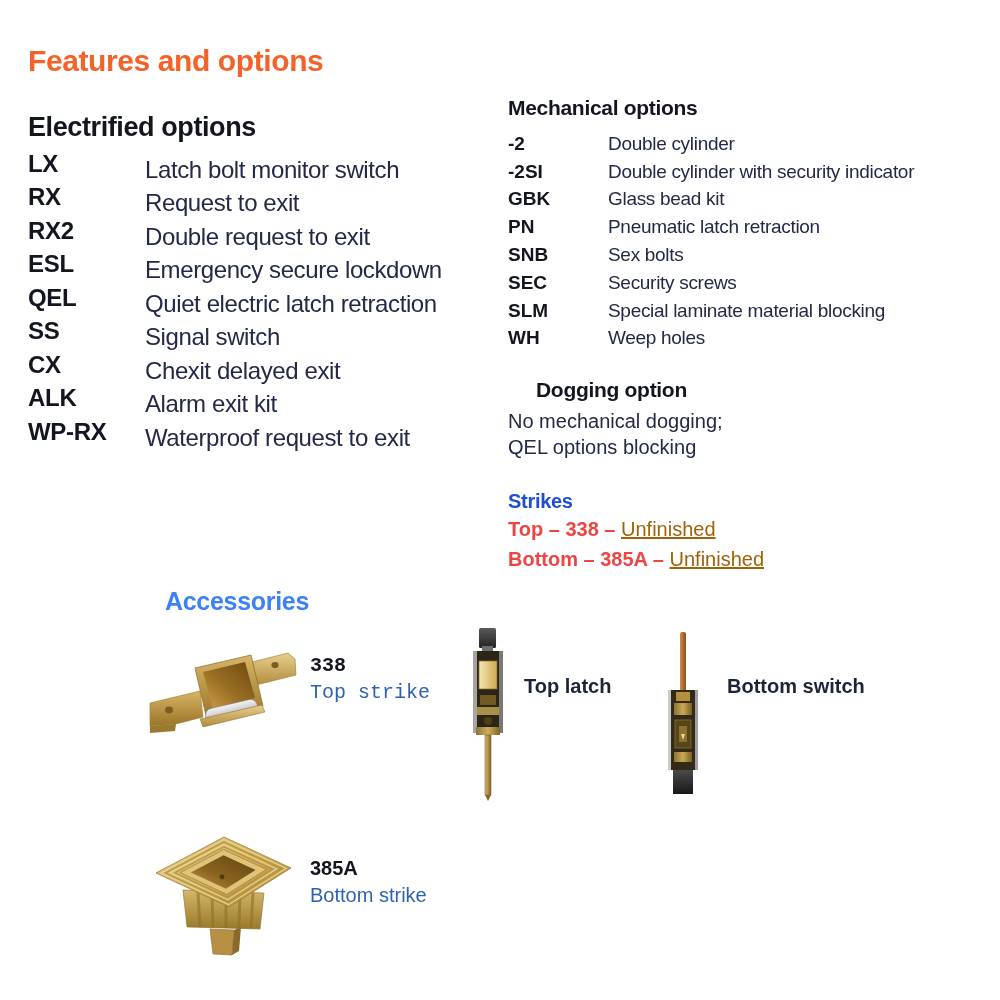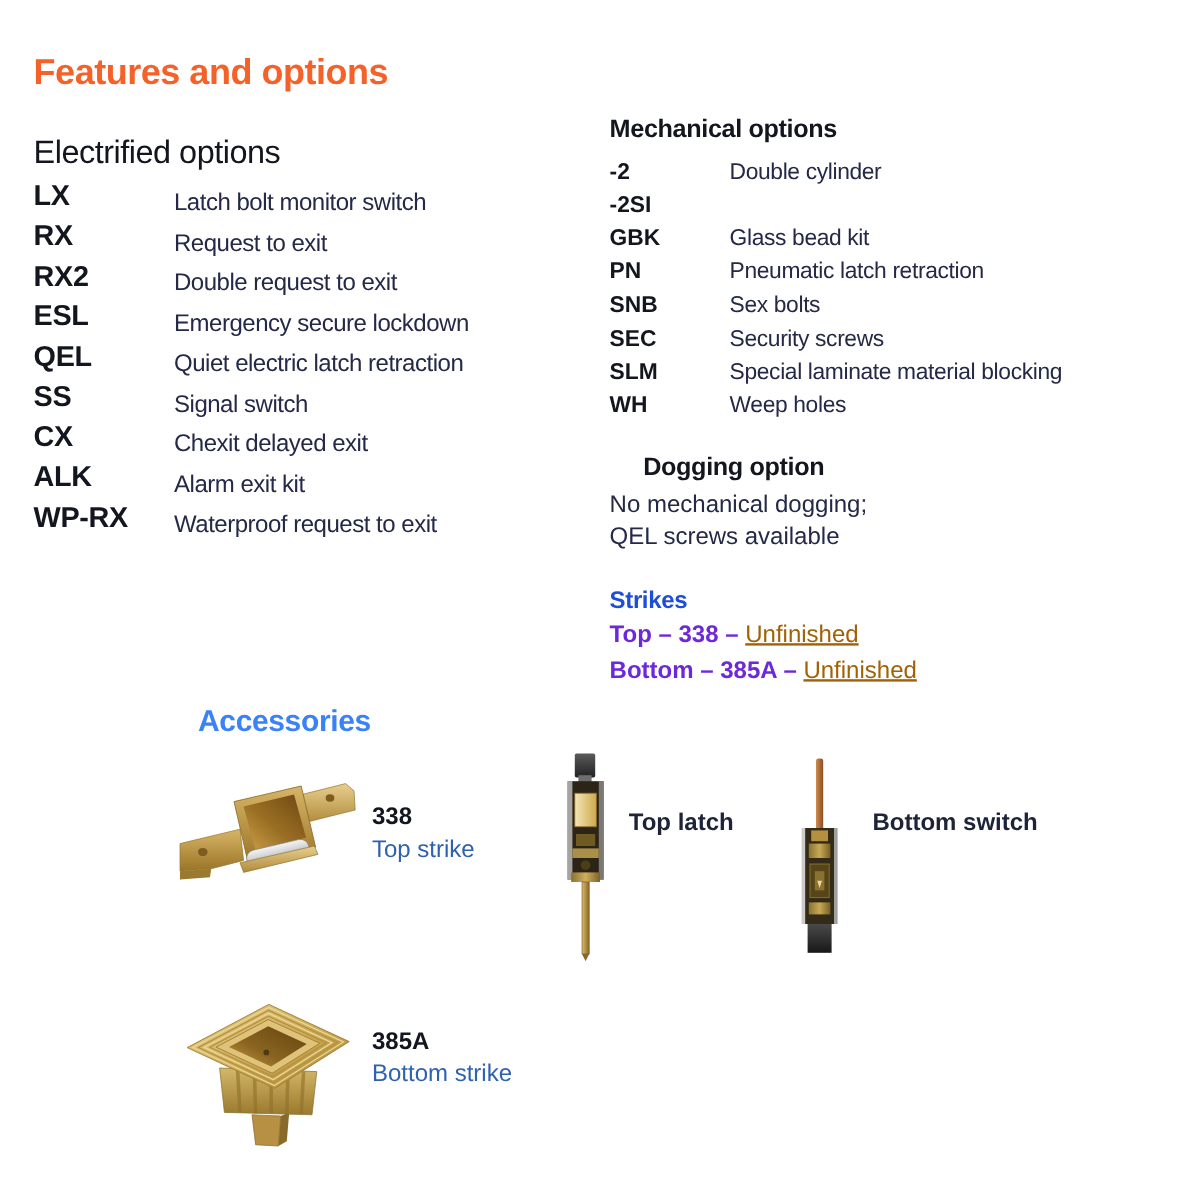--- a/index.html
+++ b/index.html
@@ -17,30 +17,30 @@
 
   .page-title {
     left: 28px; top: 44px;
     font-size: 30px; font-weight: 700; letter-spacing: -0.4px;
     color: #F4622A;
   }
 
   
   .electrified-heading {
     left: 28px; top: 112px;
-    font-size: 27px; font-weight: 400; letter-spacing: -0.4px;
+    font-size: 27px; font-weight: 700; letter-spacing: -0.4px;
     color: #13151f;
   }
   .electrified-list { left: 28px; top: 147px; width: 470px; }
   .electrified-list .row { display: flex; height: 33.5px; align-items: center; }
   .electrified-list .code {
     width: 117px; flex: none;
     font-size: 24px; font-weight: 700; letter-spacing: -0.3px; color: #13151f;
   }
-  .electrified-list .desc { font-size: 20px; letter-spacing: -0.4px; color: #232946; margin-top: 12px; }
+  .electrified-list .desc { font-size: 24px; letter-spacing: -0.4px; color: #232946; margin-top: 12px; }
 
   
   .right-col { left: 508px; top: 96px; width: 480px; }
   .mech-heading {
     font-size: 21px; font-weight: 700; letter-spacing: -0.3px; color: #13151f;
     margin-bottom: 10px;
   }
   .mech-list .row { display: flex; height: 27.8px; align-items: center; }
   .mech-list .code {
     width: 100px; flex: none;
@@ -52,35 +52,35 @@
     margin-top: 26px;
     font-size: 21px; font-weight: 700; letter-spacing: -0.3px; color: #13151f; margin-left: 28px;
   }
   .dogging-text { margin-top: 6px; font-size: 20px; line-height: 26px; color: #232946; }
 
   .strikes-heading {
     margin-top: 30px;
     font-size: 20px; font-weight: 700; letter-spacing: -0.3px; color: #1d4ed8;
   }
   .strike-line { font-size: 20px; line-height: 27px; margin-top: 3px; }
-  .strike-bold { font-weight: 700; color: #6d28d9; }
+  .strike-bold { font-weight: 700; color: #ef4444; }
   .strike-rest { color: #a16207; text-decoration: underline; }
 
   
   .accessories-heading {
     left: 165px; top: 587px;
     font-size: 25px; font-weight: 700; letter-spacing: -0.3px;
     color: #3b82f6;
   }
   .fig-label { line-height: 27px; font-size: 20px; }
   .fig-code { font-weight: 700; color: #13151f; display: block; }
   .fig-name-blue { color: #2E62B0; display: block; }
   .fig-name-bold { font-weight: 700; color: #1d2438; font-size: 20px; }
 
-  .lbl-338 { left: 310px; top: 668px; }
+  .lbl-338 { left: 310px; top: 652px; font-family: Liberation Mono, monospace; }
   .lbl-top-latch { left: 524px; top: 673px; }
   .lbl-bottom-latch { left: 727px; top: 673px; }
   .lbl-385a { left: 310px; top: 855px; }
 
   .img-338 { left: 148px; top: 648px; }
   .img-top-latch { left: 466px; top: 627px; }
   .img-bottom-latch { left: 659px; top: 630px; }
   .img-385a { left: 150px; top: 833px; }
 </style>
 </head>
@@ -132,20 +132,21 @@
 
   <div class="abs right-col">
     <div class="mech-heading">Mechanical options</div>
     <div class="mech-list">
       <div class="row">
         <span class="code">-2</span>
         <span class="desc">Double cylinder</span>
       </div>
       <div class="row">
         <span class="code">-2SI</span>
+        <span class="desc">Double cylinder with security indicator</span>
       </div>
       <div class="row">
         <span class="code">GBK</span>
         <span class="desc">Glass bead kit</span>
       </div>
       <div class="row">
         <span class="code">PN</span>
         <span class="desc">Pneumatic latch retraction</span>
       </div>
       <div class="row">
@@ -162,21 +163,21 @@
       </div>
       <div class="row">
         <span class="code">WH</span>
         <span class="desc">Weep holes</span>
       </div>
     </div>
 
     <div class="dogging-heading">Dogging option</div>
     <div class="dogging-text">
       <div>No mechanical dogging;</div>
-      <div>QEL screws available</div>
+      <div>QEL options blocking</div>
     </div>
 
     <div class="strikes-heading">Strikes</div>
     <div class="strike-line">
       <span class="strike-bold">Top – 338 –</span>
       <span class="strike-rest">Unfinished</span>
     </div>
     <div class="strike-line">
       <span class="strike-bold">Bottom – 385A –</span>
       <span class="strike-rest">Unfinished</span>

